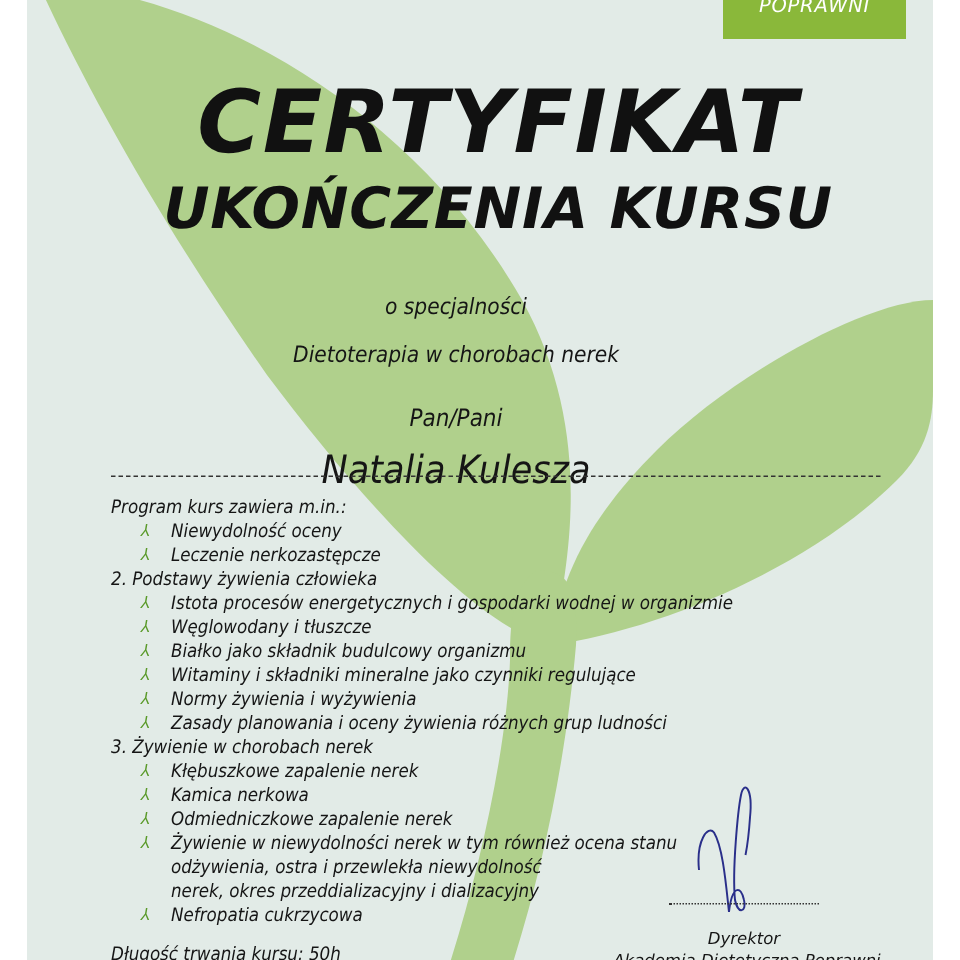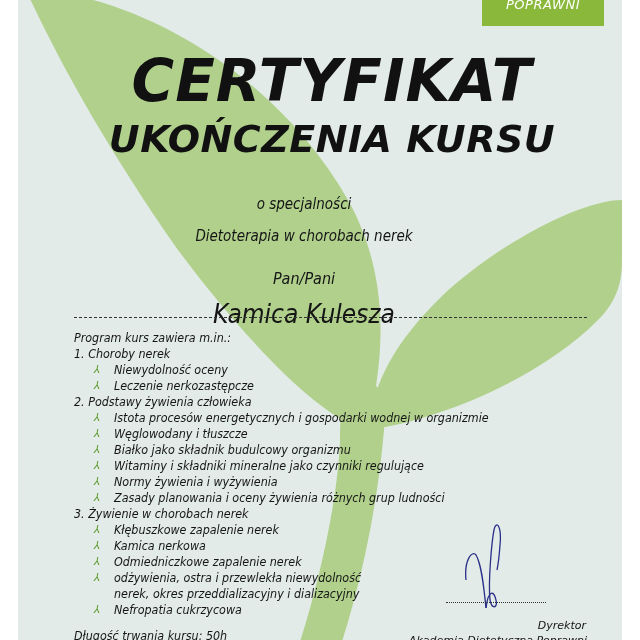--- a/index.html
+++ b/index.html
@@ -18,21 +18,21 @@
   .dotline { position:absolute; left:56px; top:317px; width:513px; border-top:1px dashed #333; }
   .program { position:absolute; left:56px; top:330px; font-size:12.4px; color:#151515; line-height:16px; font-family:"DejaVu Sans Condensed","DejaVu Sans", sans-serif; }
   .program .head { }
   .program .sec { }
   .program .item { padding-left:40px; position:relative; }
   .program .item .bullet { position:absolute; left:20px; top:0; color:#5a9a2a; font-size:11px; }
   .program .item .cont { display:block; }
   .duration { position:absolute; left:56px; top:628px; font-size:12.4px; color:#151515; font-family:"DejaVu Sans Condensed","DejaVu Sans", sans-serif; }
   .sig-line { position:absolute; left:428px; top:602px; width:100px; border-top:1px dotted #333; }
   .sig-name { position:absolute; left:388px; top:604px; width:180px; text-align:center; font-size:11px; font-weight:bold; color:#151515;margin-top:39px; }
-  .sig-role { position:absolute; left:388px; top:619px; width:180px; text-align:right; font-size:11px; color:#151515; }
+  .sig-role { position:absolute; left:388px; top:619px; width:180px; text-align:center; font-size:11px; color:#151515; }
   .sig-org { position:absolute; left:360px; top:634px; width:240px; text-align:center; font-size:11px; color:#151515; }
   .signature { position:absolute; left:446px; top:520px; width:60px; height:90px; }
 </style>
 </head>
 <body>
 
 <div class="page">
   <svg class="plant" viewBox="0 0 604 640" xmlns="http://www.w3.org/2000/svg">
 
     <path d="M 8 -10 C 100 -10, 250 60, 330 200 C 380 290, 360 380, 350 430 C 300 420, 220 330, 160 250 C 90 150, 40 60, 8 -10 Z" fill="#b0d08c"></path>
@@ -45,27 +45,26 @@
   <div class="logo">
     <span>POPRAWNI</span>
   </div>
 
   <div class="title t1">CERTYFIKAT</div>
   <div class="title t2">UKOŃCZENIA KURSU</div>
 
   <div class="center spec-lbl">o specjalności</div>
   <div class="center spec">Dietoterapia w chorobach nerek</div>
   <div class="center panpani">Pan/Pani</div>
-  <div class="center name">Kamica Kulesza</div>
+  <div class="center name">Natalia Kulesza</div>
   <div class="dotline"></div>
 
   <div class="program">
     <div class="head">Program kurs zawiera m.in.:</div>
     <div id="sections">
-        <div class="sec">1. Choroby nerek</div>
         <div class="item">
           <span class="bullet">⅄</span>
           <span class="cont">Niewydolność oceny</span>
         </div>
         <div class="item">
           <span class="bullet">⅄</span>
           <span class="cont">Leczenie nerkozastępcze</span>
         </div>
         <div class="sec">2. Podstawy żywienia człowieka</div>
         <div class="item">
@@ -100,20 +99,21 @@
         <div class="item">
           <span class="bullet">⅄</span>
           <span class="cont">Kamica nerkowa</span>
         </div>
         <div class="item">
           <span class="bullet">⅄</span>
           <span class="cont">Odmiedniczkowe zapalenie nerek</span>
         </div>
         <div class="item">
           <span class="bullet">⅄</span>
+          <span class="cont">Żywienie w niewydolności nerek w tym również ocena stanu</span>
           <span class="cont">odżywienia, ostra i przewlekła niewydolność</span>
           <span class="cont">nerek, okres przeddializacyjny i dializacyjny</span>
         </div>
         <div class="item">
           <span class="bullet">⅄</span>
           <span class="cont">Nefropatia cukrzycowa</span>
         </div>
       </div>
   </div>
 

